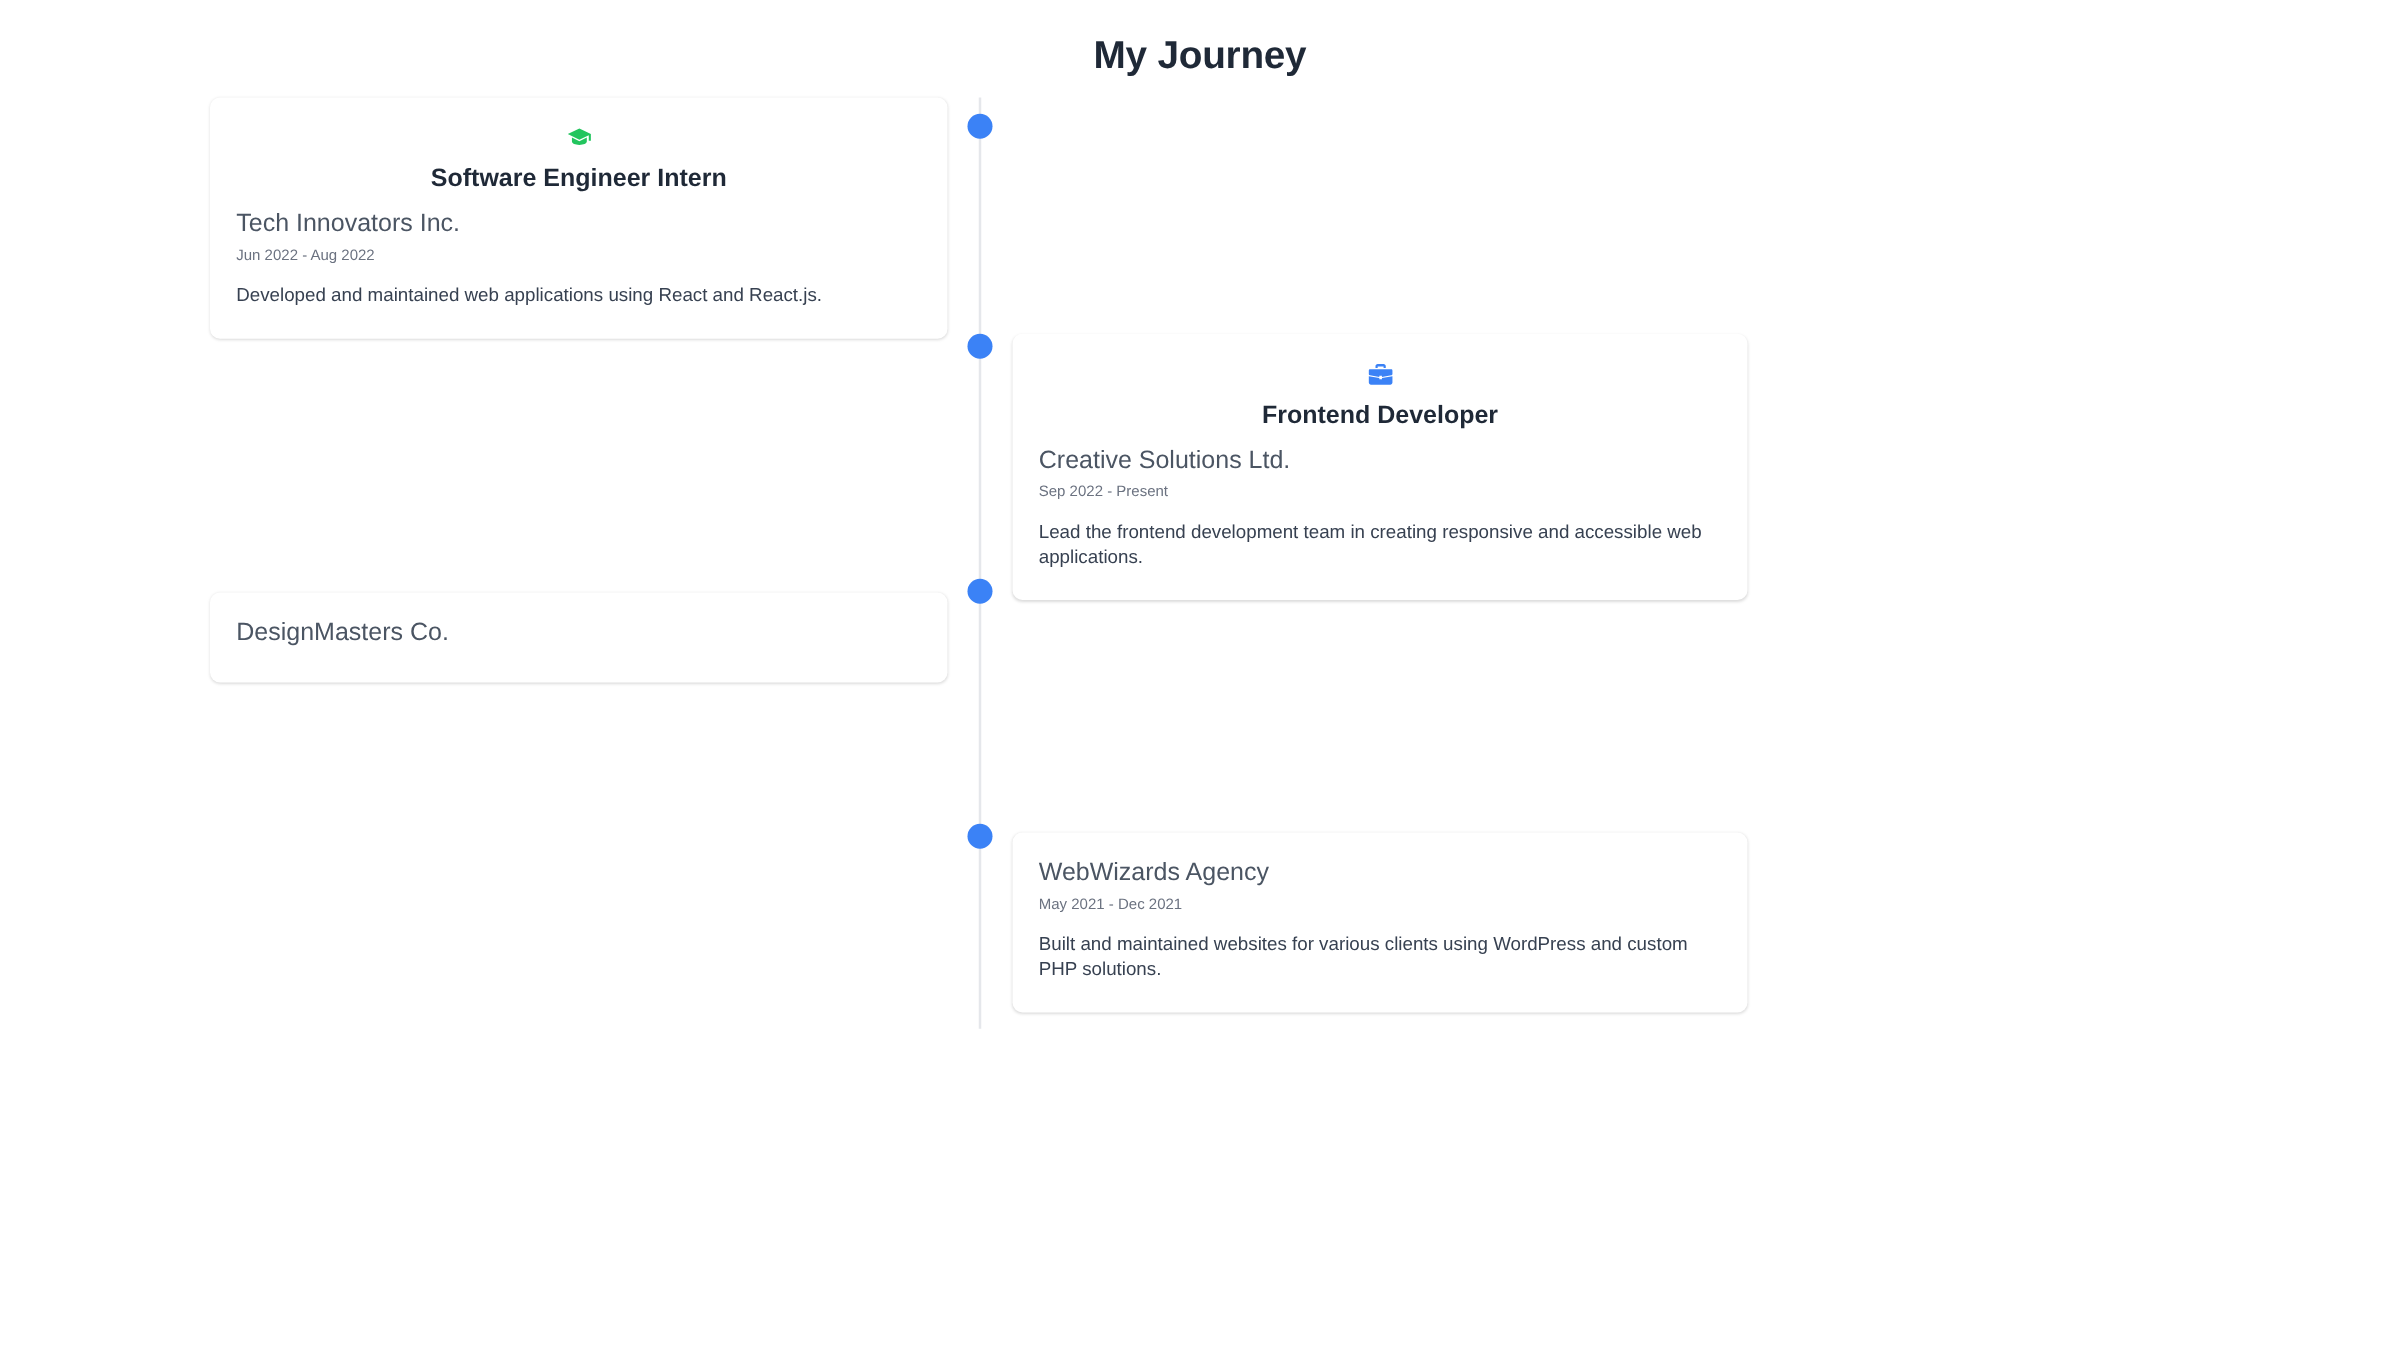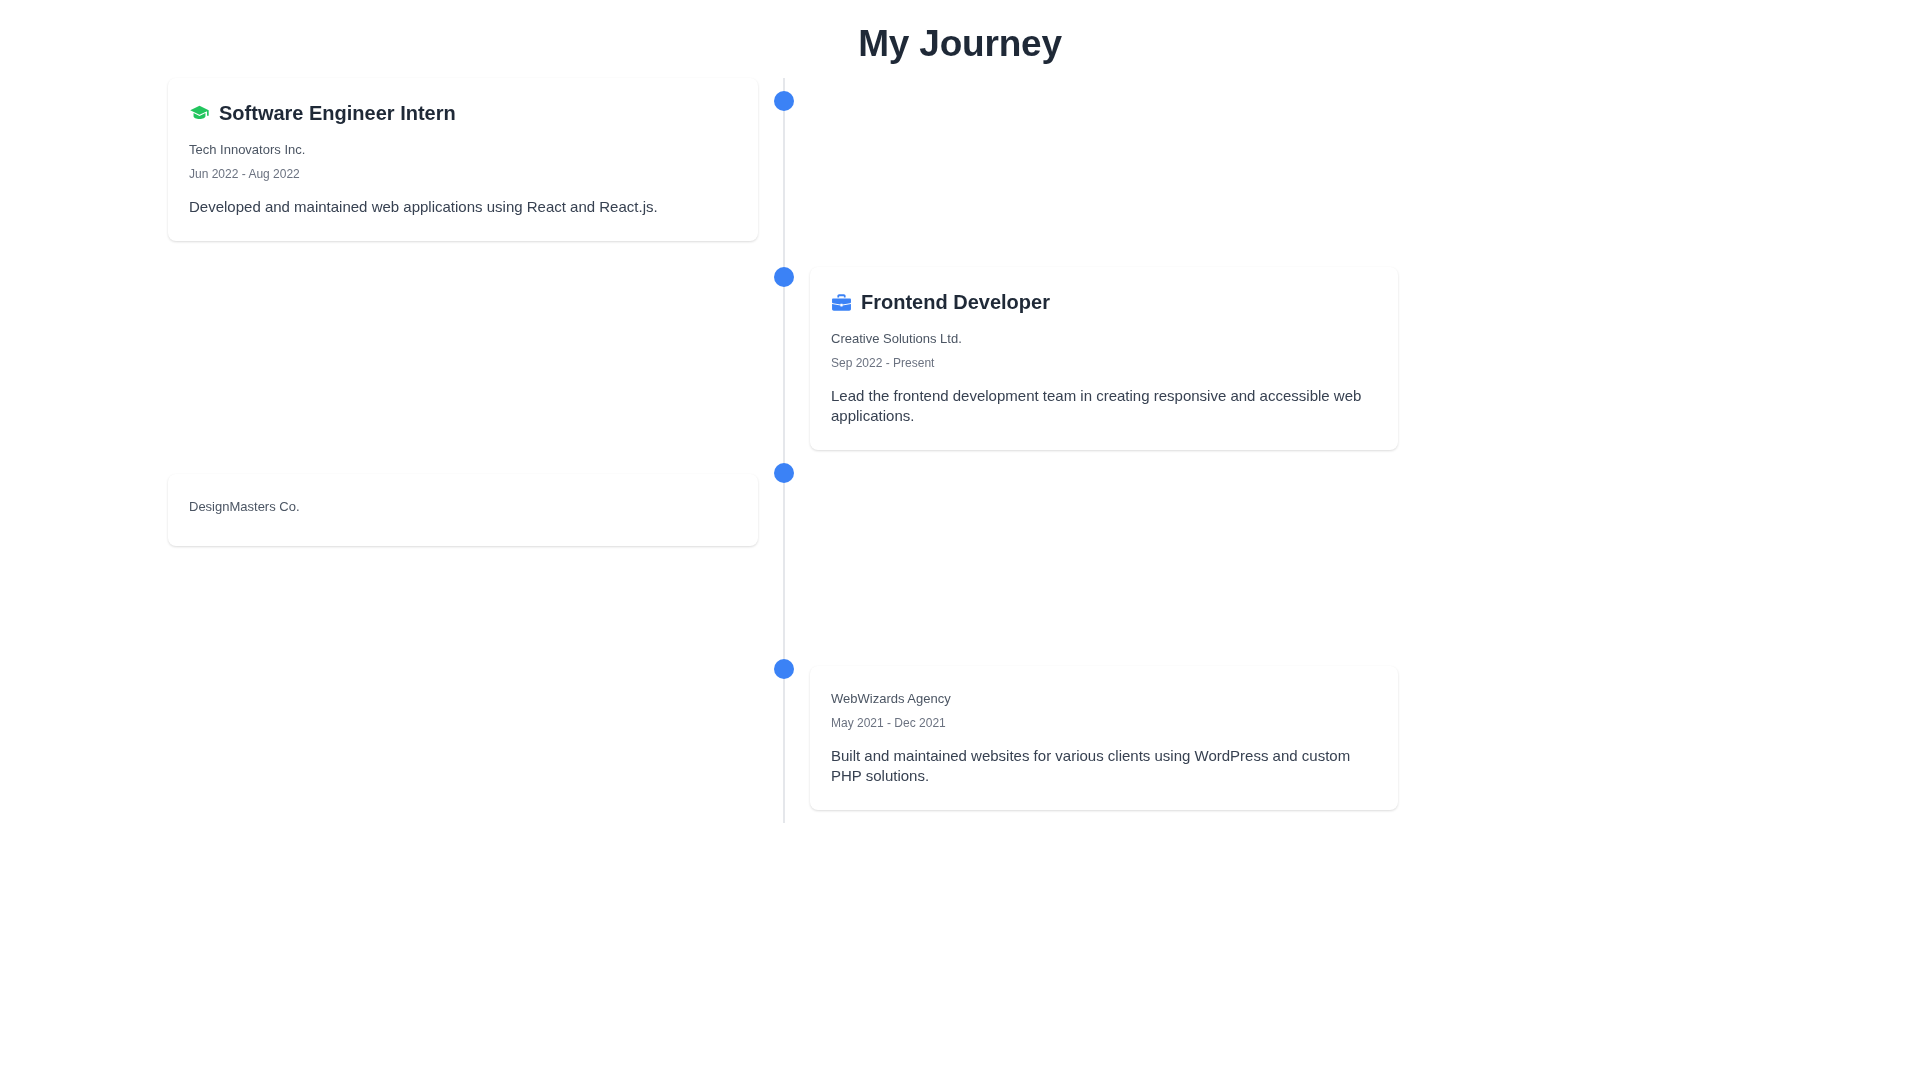--- a/index.html
+++ b/index.html
@@ -19,21 +19,21 @@
     background: #ffffff;
   }
 
   
   .page-title {
     position: absolute;
     top: 24px;
     left: 0;
     width: 1920px;
     text-align: center;
-    font-size: 37px;
+    font-size: 31px;
     font-weight: bold;
     color: #1f2937;
     letter-spacing: -0.2px;
     line-height: 40px;
   }
 
   
   .timeline {
     position: absolute;
     top: 78px;
@@ -87,33 +87,34 @@
 
   .card-title {
     display: flex;
     align-items: center;
     gap: 9px;
     font-size: 20px;
     font-weight: bold;
     color: #1f2937;
     line-height: 26px;
     margin-bottom: 13px;
+    flex-direction: column;
   }
 
   .card-icon {
     display: inline-flex;
     align-items: center;
     justify-content: center;
     width: 21px;
     height: 21px;
     flex: 0 0 21px;
   }
 
   .card-company {
-    font-size: 13px;
+    font-size: 20px;
     color: #4b5563;
     line-height: 21px;
     margin-bottom: 5px;
   }
 
   .card-period {
     font-size: 12px;
     color: #6b7280;
     line-height: 18px;
     margin-bottom: 14px;

